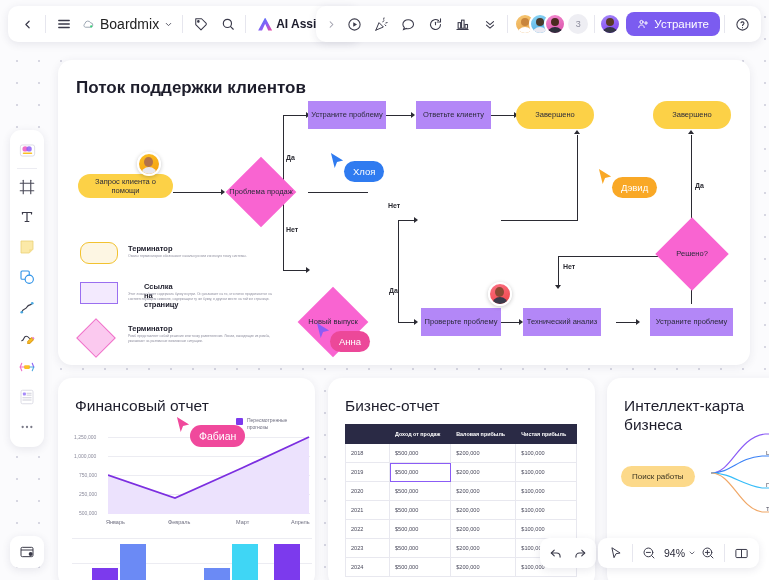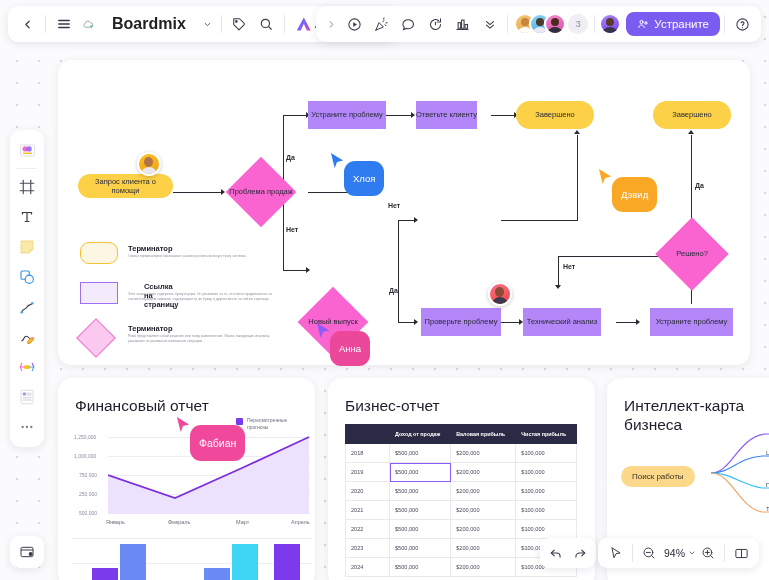--- a/index.html
+++ b/index.html
@@ -33,22 +33,22 @@
     display: flex; align-items: center;
     background: #fff; border-radius: 10px; padding: 0 5px;
     box-shadow: 0 2px 8px rgba(40,40,80,.10);
   }
   .tb-btn {
     width: 27px; height: 27px; display: flex; align-items: center; justify-content: center;
     border-radius: 7px; color: #3a3a4a; cursor: pointer;
   }
   .tb-sep { width: 1px; height: 18px; background: #e6e6ee; margin: 0 4px; }
   .doc-name {
-    display: flex; align-items: center; gap: 17px;
-    font-size: 16px; color: #222; padding: 0 5px; cursor: pointer; font-weight: bold;
+    display: flex; align-items: center; gap: 5px;
+    font-size: 14px; color: #222; padding: 0 5px; cursor: pointer;
   }
   .ai-pill {
     display: flex; align-items: center; gap: 4px;
     font-size: 12px; font-weight: bold; color: #1b1b2b;
     padding: 4px 8px; border-radius: 8px; cursor: pointer;
   }
   .ai-logo {
     width: 14px; height: 13px;
     background: linear-gradient(135deg,#3b82f6 0%, #8b5cf6 55%, #ec4899 100%);
     clip-path: polygon(50% 0%, 100% 100%, 72% 100%, 50% 48%, 28% 100%, 0% 100%);
@@ -123,21 +123,21 @@
   .lg-shape { position: absolute; }
   .lg-title { position: absolute; font-size: 7.5px; font-weight: bold; color: #1d1d2b; }
   .lg-desc {
     position: absolute; font-size: 3.4px; color: #8e8e9e; line-height: 1.5; width: 150px;
   }
 
   
   .cursor { position: absolute; display: flex; align-items: flex-start; }
   .cursor svg { display: block; }
   .cur-label {
-    color: #fff; font-size: 9.5px; padding: 12px 9px; border-radius: 11px;
+    color: #fff; font-size: 9.5px; padding: 5px 9px; border-radius: 11px;
     white-space: nowrap; margin-left: -1px; margin-top: 9px;
   }
   .face {
     position: absolute; width: 24px; height: 24px; border-radius: 50%;
     border: 2.5px solid #fff; box-shadow: 0 1px 4px rgba(0,0,0,.22); overflow: hidden;
   }
 
   
   #fin-card { left: 58px; top: 378px; width: 257px; height: 210px; overflow: hidden; }
   #biz-card { left: 328px; top: 378px; width: 267px; height: 210px; overflow: hidden; }
@@ -413,20 +413,21 @@
 </div>
 <div id="left-bottom">
   <svg width="16" height="16" viewBox="0 0 24 24" fill="none" stroke="#3a3a48" stroke-width="1.5">
       <rect x="3" y="5" width="18" height="14" rx="2"></rect>
       <line x1="3" y1="9" x2="21" y2="9"></line>
       <circle cx="17.5" cy="15" r="3" fill="#3a3a48" stroke="none"></circle>
     </svg>
 </div>
 
 <div class="panel" id="flow-card">
+  <div id="flow-title">Поток поддержки клиентов</div>
 
   <div class="edge eh" style="left:115px;top:132px;width:50px"></div>
   <div class="arw arw-r" style="left:163px;top:129px"></div>
   <div class="edge eh" style="left:250px;top:132px;width:60px"></div>
   <div class="edge ev" style="left:225px;top:55px;height:155px"></div>
   <div class="edge eh" style="left:225px;top:55px;width:25px"></div>
   <div class="arw arw-r" style="left:248px;top:52px"></div>
   <div class="edge eh" style="left:225px;top:210px;width:25px"></div>
   <div class="arw arw-r" style="left:248px;top:207px"></div>
 
@@ -462,21 +463,21 @@
 
   <div class="node n-term" style="left:20px;top:114px;width:95px;height:24px;padding:0 6px">
     <span>Запрос клиента о помощи</span>
   </div>
   <div class="node n-dec" style="left:178px;top:107px;width:50px;height:50px">
     <span>Проблема продаж</span>
   </div>
   <div class="node n-proc" style="left:250px;top:41px;width:78px;height:28px">
     <span>Устраните проблему</span>
   </div>
-  <div class="node n-proc" style="left:358px;top:41px;width:61px;height:28px">
+  <div class="node n-proc" style="left:358px;top:41px;width:75px;height:28px">
     <span>Ответьте клиенту</span>
   </div>
   <div class="node n-term" style="left:458px;top:41px;width:78px;height:28px">
     <span>Завершено</span>
   </div>
   <div class="node n-term" style="left:595px;top:41px;width:78px;height:28px">
     <span>Завершено</span>
   </div>
   <div class="node n-dec" style="left:250px;top:237px;width:50px;height:50px">
     <span>Новый выпуск</span>

